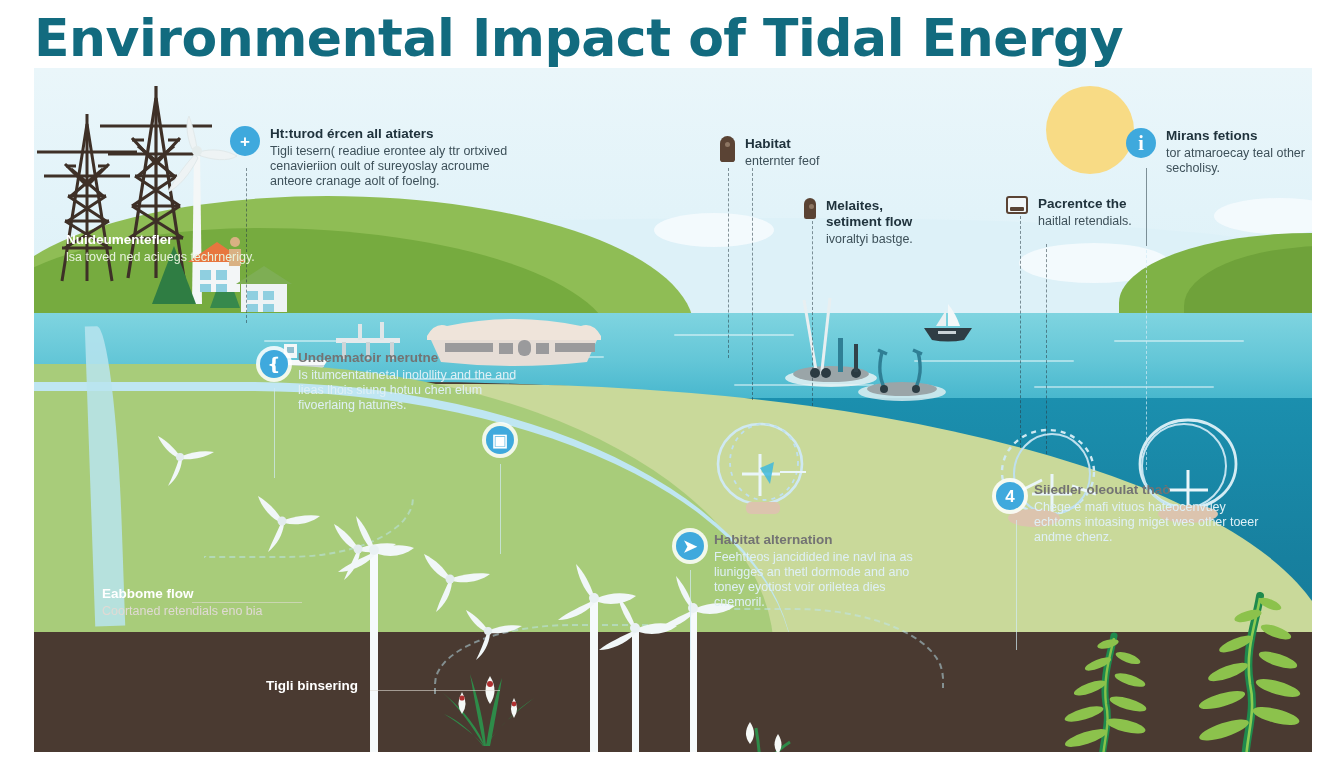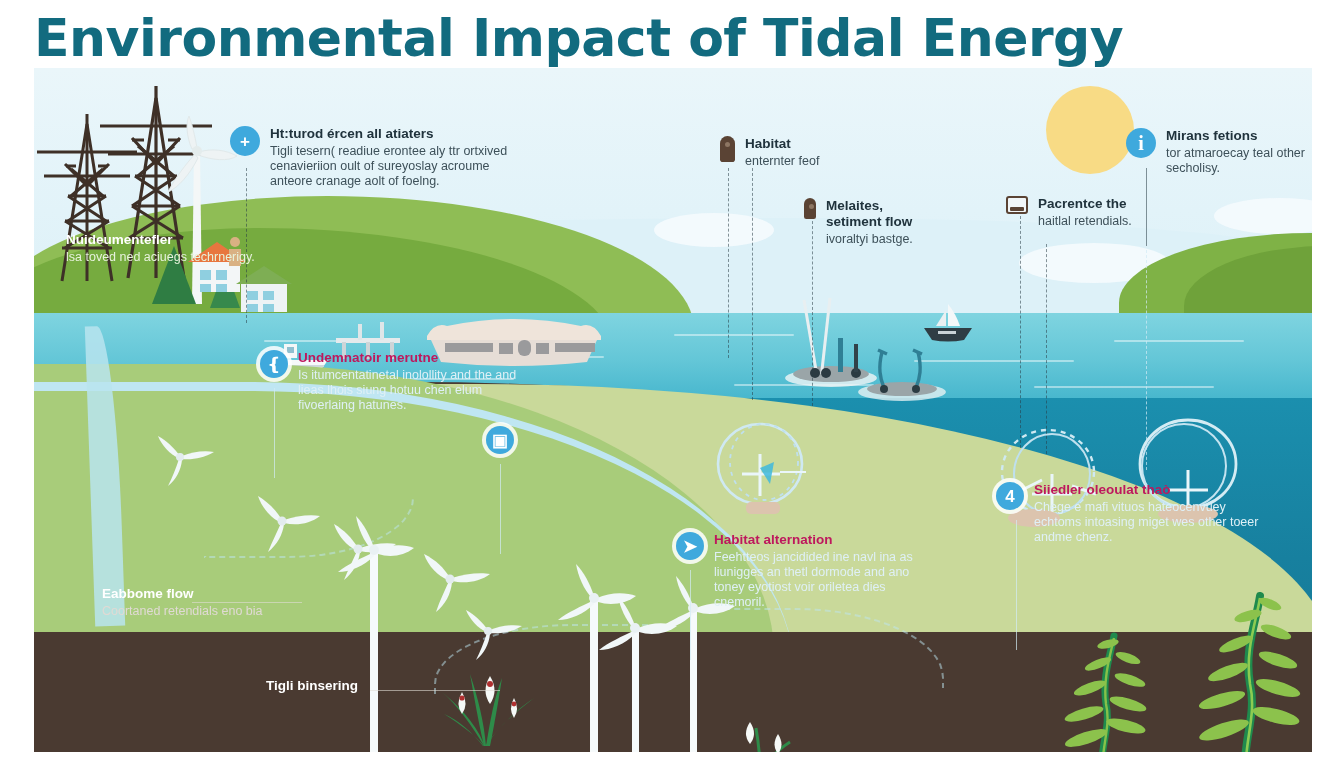--- a/index.html
+++ b/index.html
@@ -209,21 +209,21 @@
     font-size: 13.5px;
     line-height: 16px;
     margin-bottom: 2px;
   }
   .callout .c-body {
     font-size: 12.5px;
     line-height: 15px;
   }
   .callout.dark .c-head { color: #20333d; }
   .callout.dark .c-body { color: #3d5059; }
-  .callout.light .c-head { color: #be185d; }
+  .callout.light .c-head { color: #737373; }
   .callout.light .c-body { color: #dff0f6; }
   .callout.onland .c-head { color: #ffffff; }
   .callout.onland .c-body { color: #e7f2dc; }
   .callout.onsoil .c-head { color: #ffffff; }
   .callout.onsoil .c-body { color: #e0dad4; }
 
   .c-row { display: flex; align-items: flex-start; gap: 10px; }
 
   .badge {
     flex: 0 0 auto;

